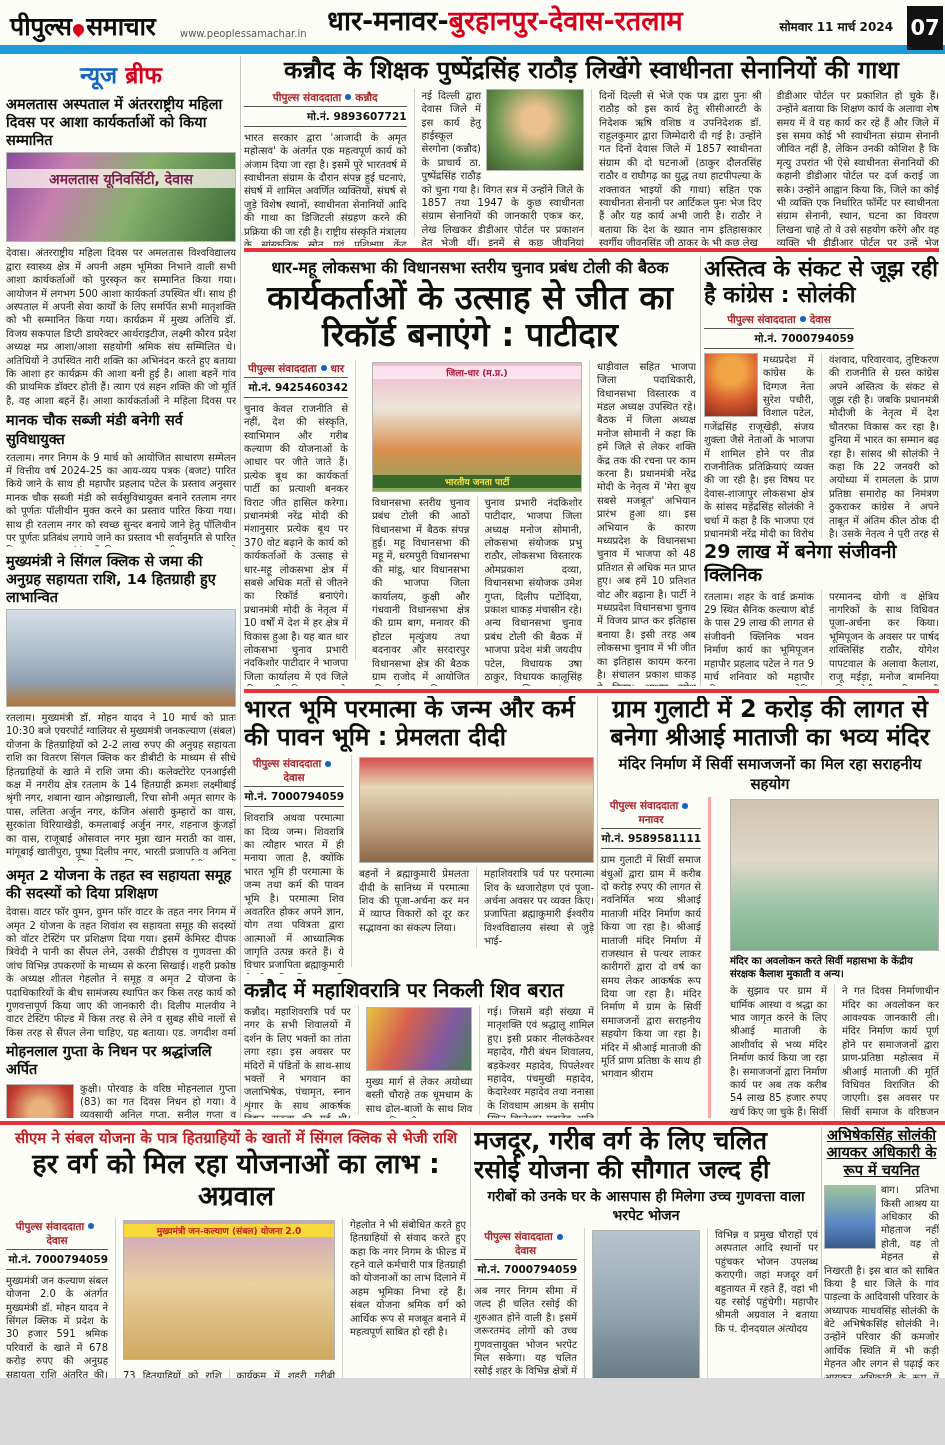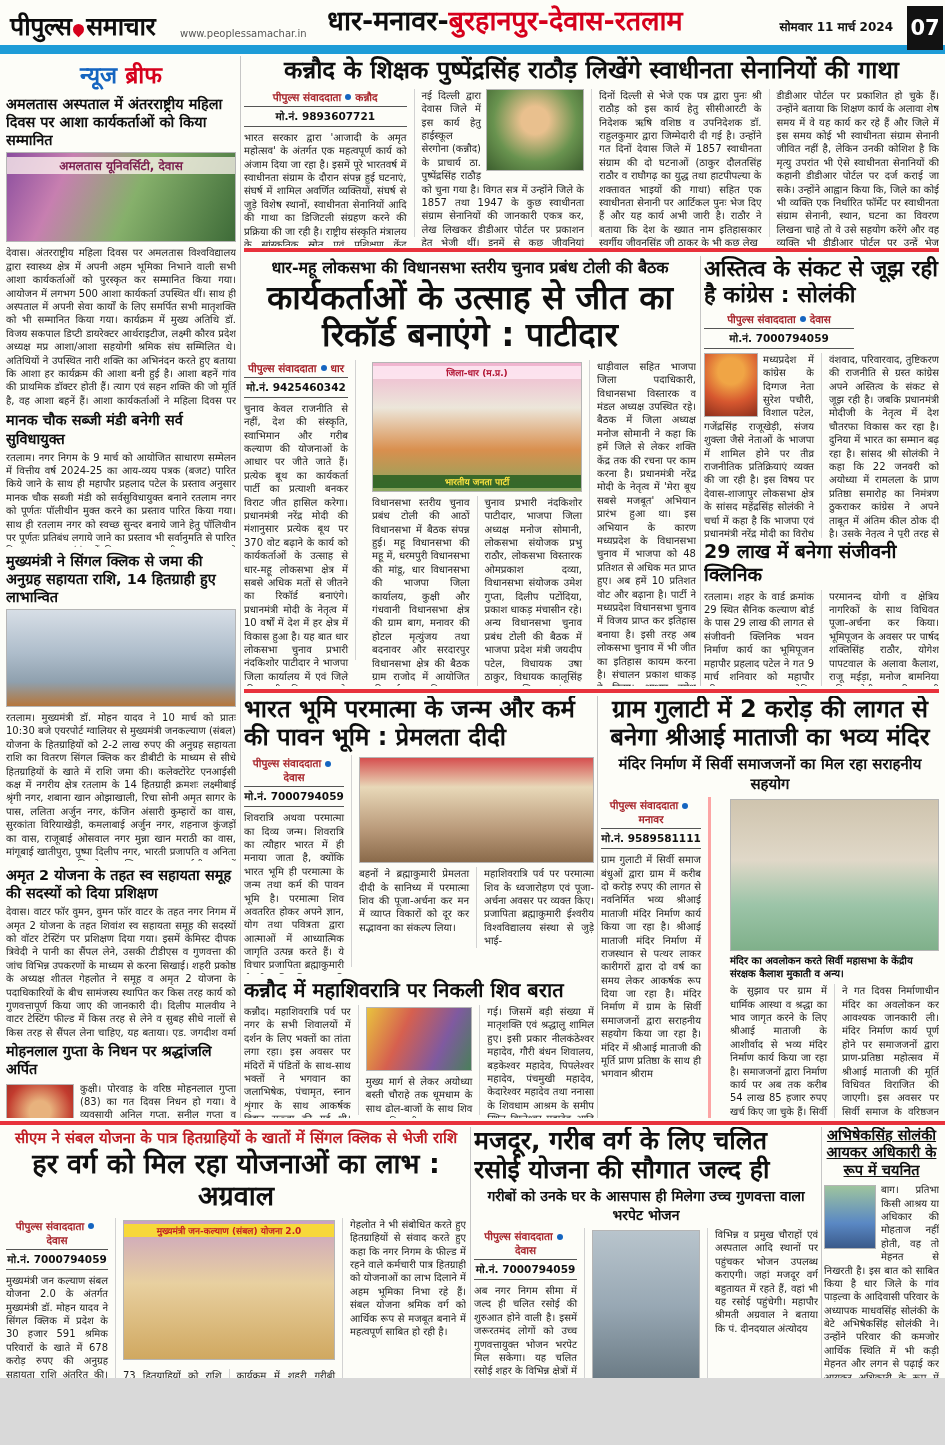--- a/index.html
+++ b/index.html
@@ -18,21 +18,21 @@
   .hl{font-weight:700;color:#0f0f0f;line-height:1.2;margin:2px 0;}
   .red{color:#d6001c;}
   .kick{font-weight:700;text-align:center;color:#111;}
   .kick-red{color:#c01f25;}
   .body-txt{font-size:10px;line-height:1.34;text-align:justify;color:#1c1c1c;}
   .cols{display:flex;gap:7px;align-items:stretch;}
   .col{flex:1;min-width:0;}
   .col+.col{border-left:1px solid #d2d2d2;padding-left:7px;}
   .byline{text-align:center;font-size:10.5px;font-weight:700;color:#a8272d;padding:1px 0 2px;border-bottom:1px solid #555;}
   .dot{display:inline-block;width:6px;height:6px;border-radius:50%;background:#1565c0;margin:0 4px 1px;vertical-align:middle;}
-  .phone{text-align:center;font-size:10.5px;font-weight:700;color:#111;padding:2px 0 3px;border-bottom:1px solid #555;margin-bottom:4px;}
+  .phone{text-align:right;font-size:10.5px;font-weight:700;color:#111;padding:2px 0 3px;border-bottom:1px solid #555;margin-bottom:4px;}
   .photo{position:relative;border:1px solid #b5b5b5;margin:2px 0 4px;}
   .ph-band{position:absolute;left:0;right:0;text-align:center;font-weight:700;overflow:hidden;white-space:nowrap;}
   .caption{font-size:10px;font-weight:700;color:#0f0f0f;margin:1px 0 4px;line-height:1.25;}
   .vline{position:absolute;width:1px;background:#c6c6c6;}
   .redline{position:absolute;height:4px;background:#e8323c;}
   .ph-stage{background:linear-gradient(115deg,#8a4d9e 0%,#c77fb0 25%,#86b06b 55%,#3e6b38 100%);}
   .ph-meeting{background:linear-gradient(180deg,#d7dee6 0%,#aebdcb 45%,#8fa0ae 75%,#b5763a 100%);}
   .ph-portrait-red{background:radial-gradient(circle at 50% 35%,#e8b27d 18%,#c23b2e 55%,#7a1f16 100%);}
   .ph-portrait-green{background:radial-gradient(circle at 50% 38%,#e9c08e 20%,#69934f 60%,#3c5e2e 100%);}
   .ph-bjp{background:linear-gradient(180deg,#f0b3cf 0%,#ece6da 35%,#d98f4e 68%,#8aa85f 100%);}
@@ -67,21 +67,21 @@
 
   <aside class="abs" style="left:6px;top:58px;width:230px;height:1060px;">
     <div class="nb-title">
       <span class="nb-blue">न्यूज</span>
       <span class="nb-red">ब्रीफ</span>
     </div>
 
     <article>
       <h3 class="nb-head">अमलतास अस्पताल में अंतरराष्ट्रीय महिला दिवस पर आशा कार्यकर्ताओं को किया सम्मानित</h3>
       <div class="photo ph-stage" style="height:88px;">
-        <div class="ph-band" style="top:4px;font-size:12px;color:#7a1f4e;background:rgba(255,245,240,0.75);text-align:center;">अमलतास यूनिवर्सिटी, देवास</div>
+        <div class="ph-band" style="top:16px;font-size:14px;color:#7a1f4e;background:rgba(255,245,240,0.75);text-align:center;">अमलतास यूनिवर्सिटी, देवास</div>
       </div>
       <p class="body-txt clip" style="max-height:160px;margin:0;">देवास। अंतरराष्ट्रीय महिला दिवस पर अमलतास विश्वविद्यालय द्वारा स्वास्थ्य क्षेत्र में अपनी अहम भूमिका निभाने वाली सभी आशा कार्यकर्ताओं को पुरस्कृत कर सम्मानित किया गया। आयोजन में लगभग 500 आशा कार्यकर्ता उपस्थित थीं। साथ ही अस्पताल में अपनी सेवा कार्यों के लिए समर्पित सभी मातृशक्ति को भी सम्मानित किया गया। कार्यक्रम में मुख्य अतिथि डॉ. विजय सकपाल डिप्टी डायरेक्टर आर्थराइटीज, लक्ष्मी कौरव प्रदेश अध्यक्ष मप्र आशा/आशा सहयोगी श्रमिक संघ सम्मिलित थे। अतिथियों ने उपस्थित नारी शक्ति का अभिनंदन करते हुए बताया कि आशा हर कार्यक्रम की आशा बनी हुई है। आशा बहनें गांव की प्राथमिक डॉक्टर होती हैं। त्याग एवं सहन शक्ति की जो मूर्ति है, वह आशा बहनें हैं। आशा कार्यकर्ताओं ने महिला दिवस पर आशा कार्यकर्ताओं के सम्मान की पहल के लिए अमलतास अस्पताल का हृदय से धन्यवाद दिया। कार्यक्रम में अमलतास अस्पताल के कुलपति डॉ. शरदचंद्र वानखेड़े, डीन डॉ. एके पीठवा, निदेशक डॉ. प्रशांत उपस्थित थे।</p>
     </article>
 
     <article>
       <h3 class="nb-head">मानक चौक सब्जी मंडी बनेगी सर्व सुविधायुक्त</h3>
       <p class="body-txt clip" style="max-height:96px;margin:0;">रतलाम। नगर निगम के 9 मार्च को आयोजित साधारण सम्मेलन में वित्तीय वर्ष 2024-25 का आय-व्यय पत्रक (बजट) पारित किये जाने के साथ ही महापौर प्रहलाद पटेल के प्रस्ताव अनुसार मानक चौक सब्जी मंडी को सर्वसुविधायुक्त बनाने रतलाम नगर को पूर्णतः पॉलीथीन मुक्त करने का प्रस्ताव पारित किया गया। साथ ही रतलाम नगर को स्वच्छ सुन्दर बनाये जाने हेतु पॉलिथीन पर पूर्णतः प्रतिबंध लगाये जाने का प्रस्ताव भी सर्वानुमति से पारित किया गया। इस संबंध में निगम आयुक्त एपीएस गहरवार को तत्काल कार्रवाई प्रारंभ करने के लिये निर्देशित किया गया।</p>
     </article>
 
     <article>

